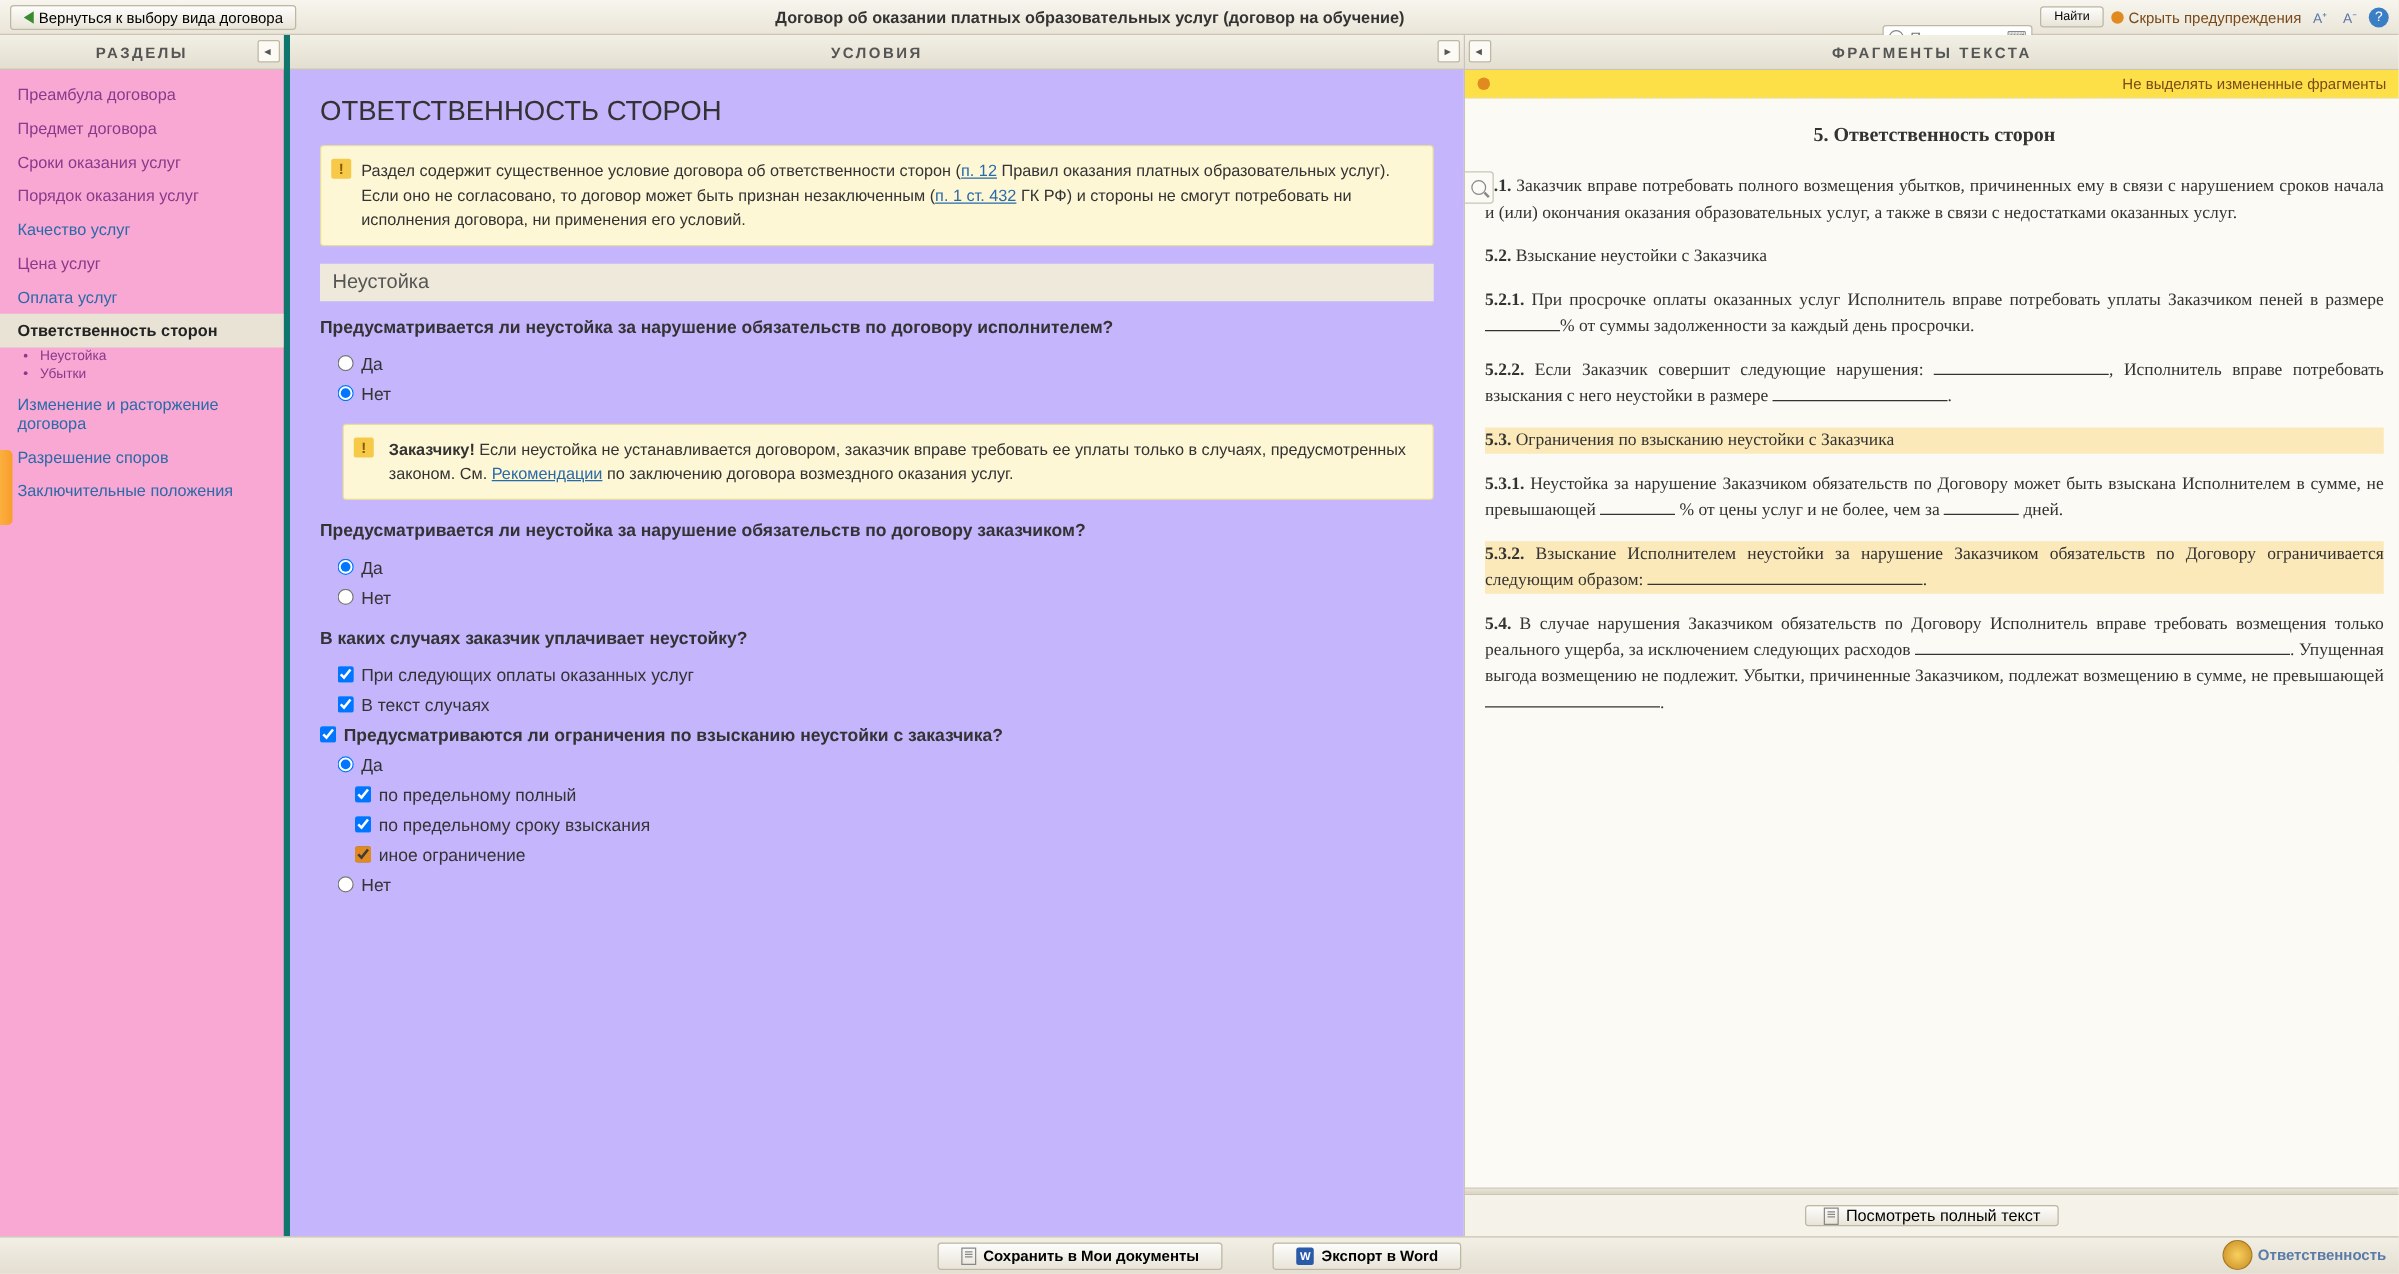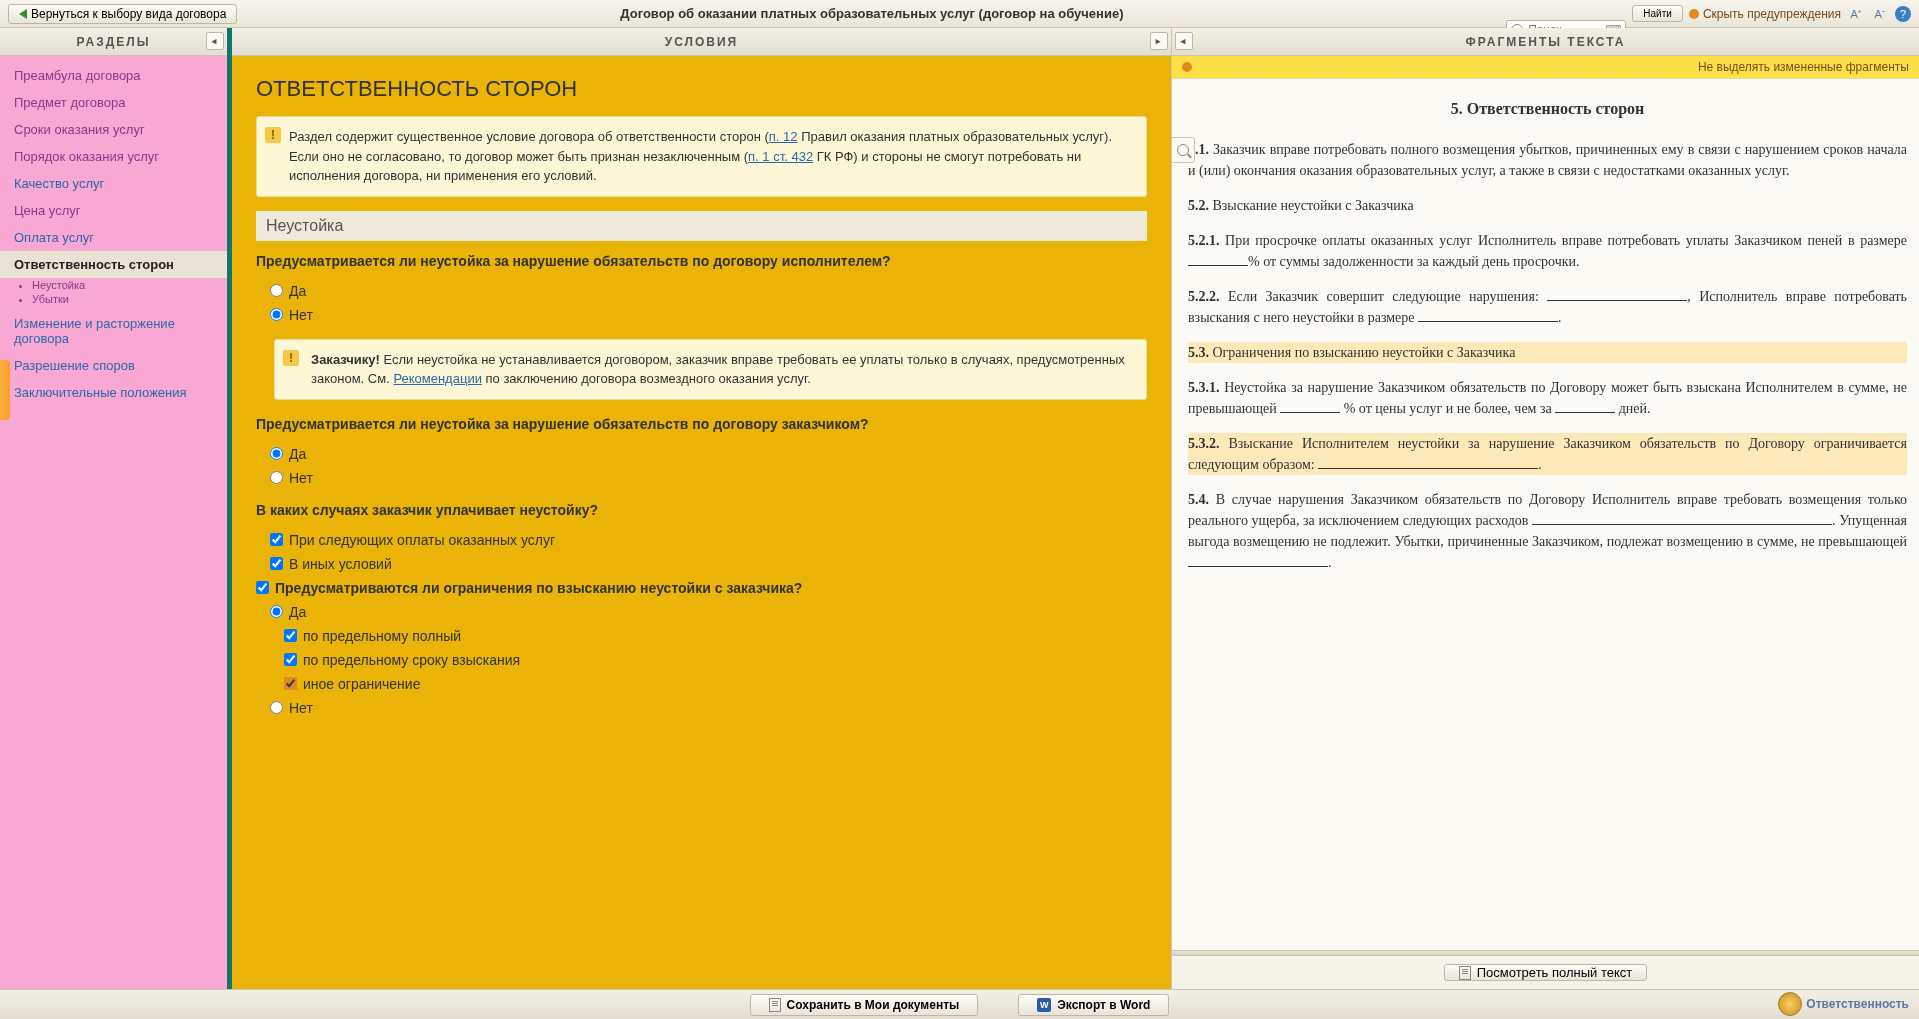--- a/index.html
+++ b/index.html
@@ -34,21 +34,21 @@
 .sidebar .collapse-btn{position:absolute; right:3px; top:4px; width:18px;height:18px;border:1px solid #bdb7a4;border-radius:2px;display:flex;align-items:center;justify-content:center;font-size:9px;background:#fbfaf5;cursor:pointer;}
 .nav-list { padding: 6px 0; overflow-y:auto; flex:1;}
 .nav-item { padding: 6px 14px; font-size: 13px; color: #8a3a8a; cursor:pointer;}
 .nav-item.blue { color:#2a6aa8;}
 .nav-item.active { background:#e8e3d5; color:#222; font-weight:bold;}
 .nav-sub { list-style: disc; margin-left: 32px; font-size:11px; color:#8a3a8a; padding-bottom:4px;}
 .nav-sub li{padding:1px 0;}
 .side-tab { position:absolute; left:0; top:360px; width:10px; height:60px; background:linear-gradient(90deg,#fbb040,#f89d2a); border-radius:0 4px 4px 0; }
 
 
-.conditions { flex:1; background:#eab308; position:relative; display:flex; flex-direction:column; min-height:0;}
+.conditions { flex:1; background:#c4b5fd; position:relative; display:flex; flex-direction:column; min-height:0;}
 .conditions .col-header{justify-content:center;}
 .expand-left,.expand-right{width:18px;height:18px;border:1px solid #bdb7a4;border-radius:2px;display:flex;align-items:center;justify-content:center;font-size:9px;background:#fbfaf5;cursor:pointer;position:absolute;}
 .conditions .expand-right{right:3px;top:4px;}
 .cond-body { flex:1; overflow-y:auto; padding: 12px 24px 12px 24px;}
 .h2 { font-size: 22px; font-weight: normal; color:#333; margin: 8px 0 14px 0;}
 .warn-box { background:#fdf7d6; border:1px solid #e8de9c; border-radius:3px; padding:10px 12px 10px 32px; font-size:13px; line-height:1.5; position:relative; margin-bottom:14px;}
 .warn-box.inner{margin:12px 0 16px 18px; padding-left:36px;}
 .warn-ico{position:absolute; left:8px; top:10px; width:16px;height:16px; background:#f7c948; border-radius:2px; display:flex;align-items:center;justify-content:center;color:#8a5a00;font-size:12px;font-weight:bold;}
 .link{color:#2a6aa8;text-decoration:underline;cursor:pointer;}
 .subhead { background:#eee9da; padding:6px 10px; font-size:16px; color:#555; margin-bottom:12px;}
@@ -186,21 +186,21 @@
       </div>
 
       <div class="question">В каких случаях заказчик уплачивает неустойку?</div>
       <div class="opts">
         <label class="opt">
             <input type="checkbox" checked="" style=""> 
             <span>При следующих оплаты оказанных услуг</span>
           </label>
         <label class="opt">
             <input type="checkbox" checked="" style=""> 
-            <span>В иных условий</span>
+            <span>В текст случаях</span>
           </label>
       </div>
 
       <div class="opt" style="margin-left:0;">
         <input type="checkbox" checked="" style="">
         <div class="question" style="margin:0;">Предусматриваются ли ограничения по взысканию неустойки с заказчика?</div>
       </div>
       <div class="opts">
         <label class="opt">
             <input type="radio" name="q4" checked="" style=""> 

